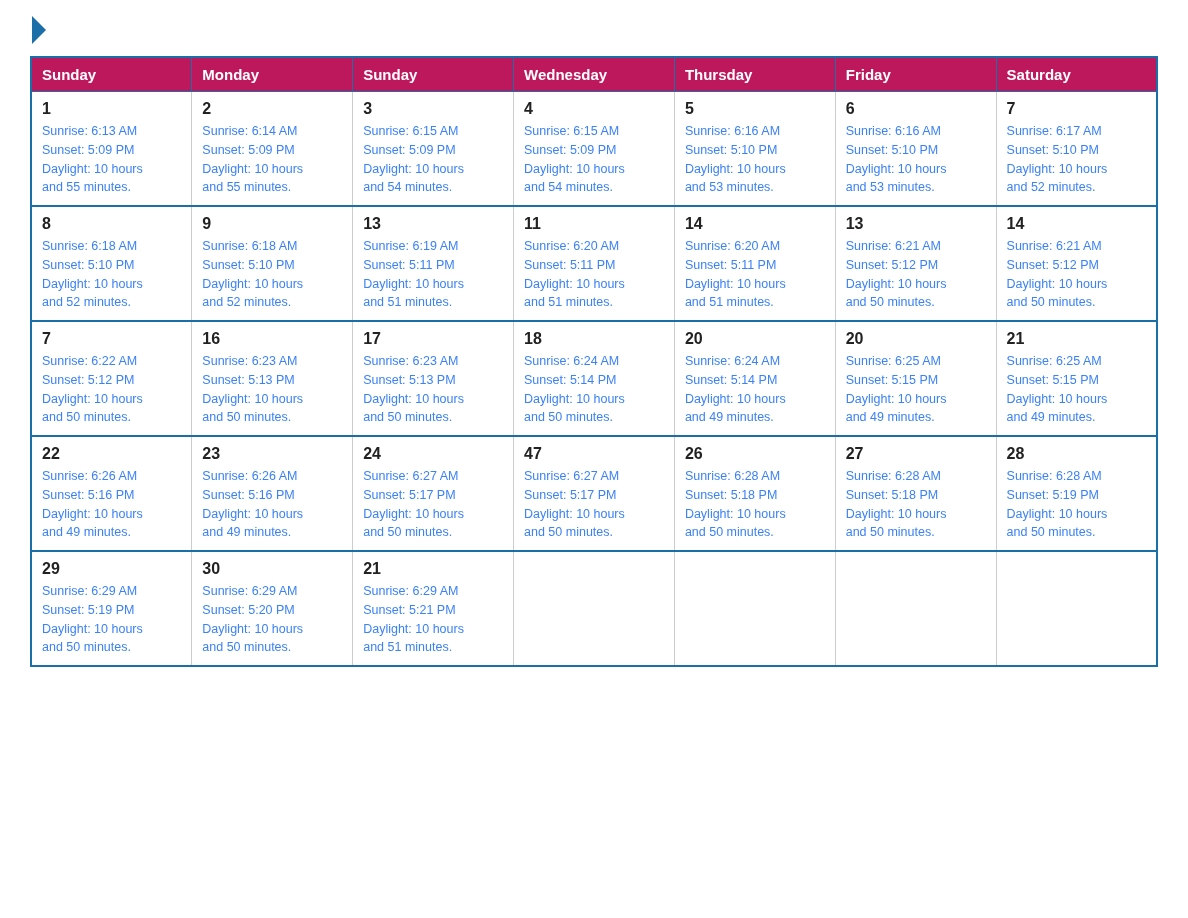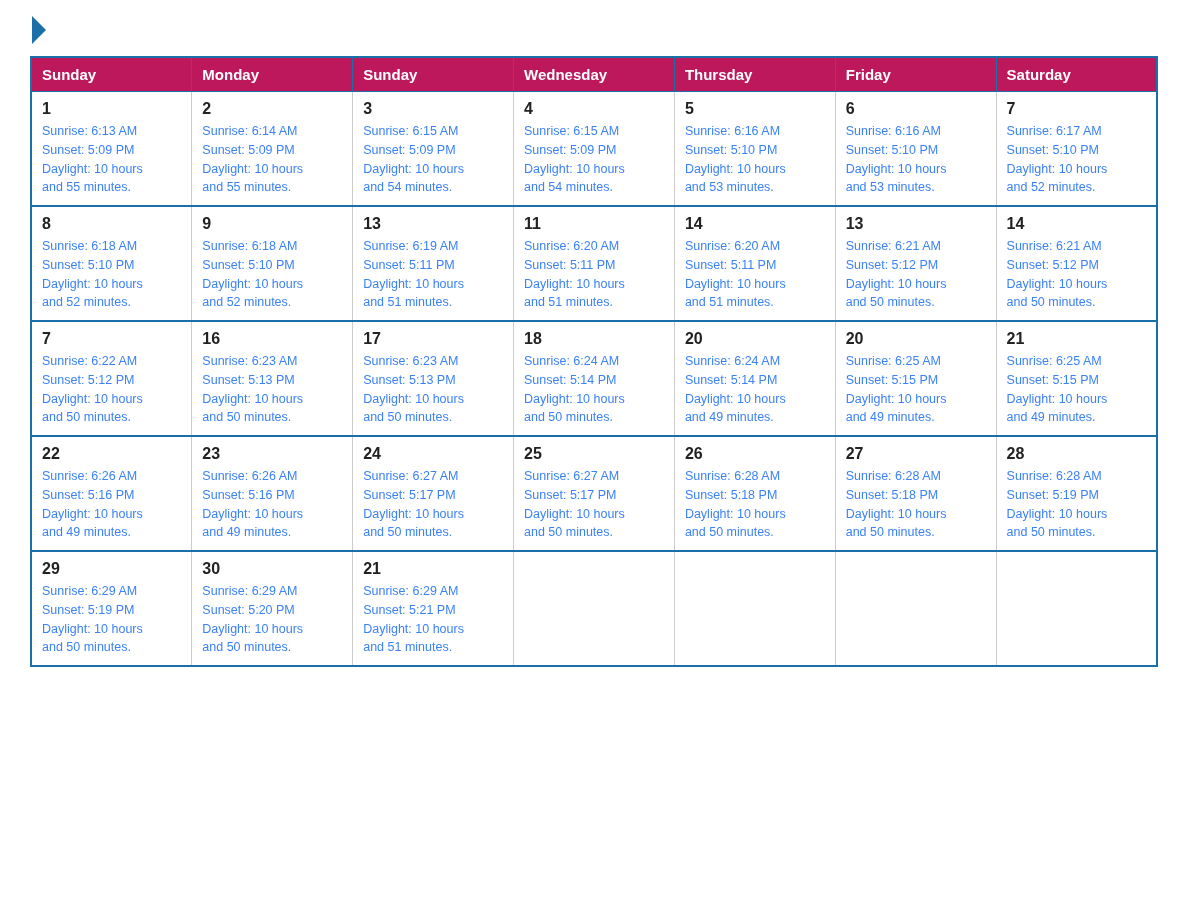--- a/index.html
+++ b/index.html
@@ -232,21 +232,21 @@
       </td>
         <td>
         <span class="day-number">23</span>
         <div class="day-info">Sunrise: 6:26 AM<br>Sunset: 5:16 PM<br>Daylight: 10 hours<br>and 49 minutes.</div>
       </td>
         <td>
         <span class="day-number">24</span>
         <div class="day-info">Sunrise: 6:27 AM<br>Sunset: 5:17 PM<br>Daylight: 10 hours<br>and 50 minutes.</div>
       </td>
         <td>
-        <span class="day-number">25</span>
+        <span class="day-number">47</span>
         <div class="day-info">Sunrise: 6:27 AM<br>Sunset: 5:17 PM<br>Daylight: 10 hours<br>and 50 minutes.</div>
       </td>
         <td>
         <span class="day-number">26</span>
         <div class="day-info">Sunrise: 6:28 AM<br>Sunset: 5:18 PM<br>Daylight: 10 hours<br>and 50 minutes.</div>
       </td>
         <td>
         <span class="day-number">27</span>
         <div class="day-info">Sunrise: 6:28 AM<br>Sunset: 5:18 PM<br>Daylight: 10 hours<br>and 50 minutes.</div>
       </td>

